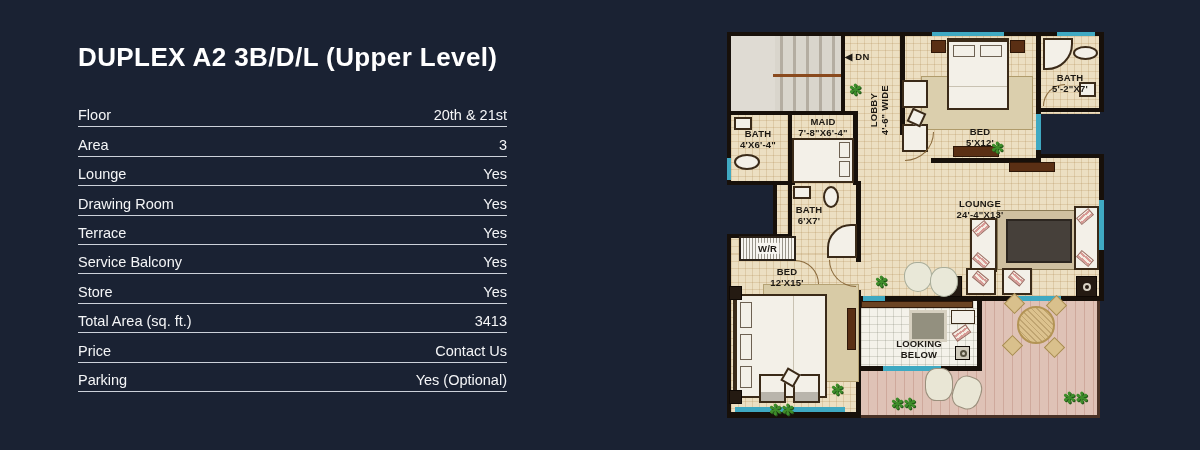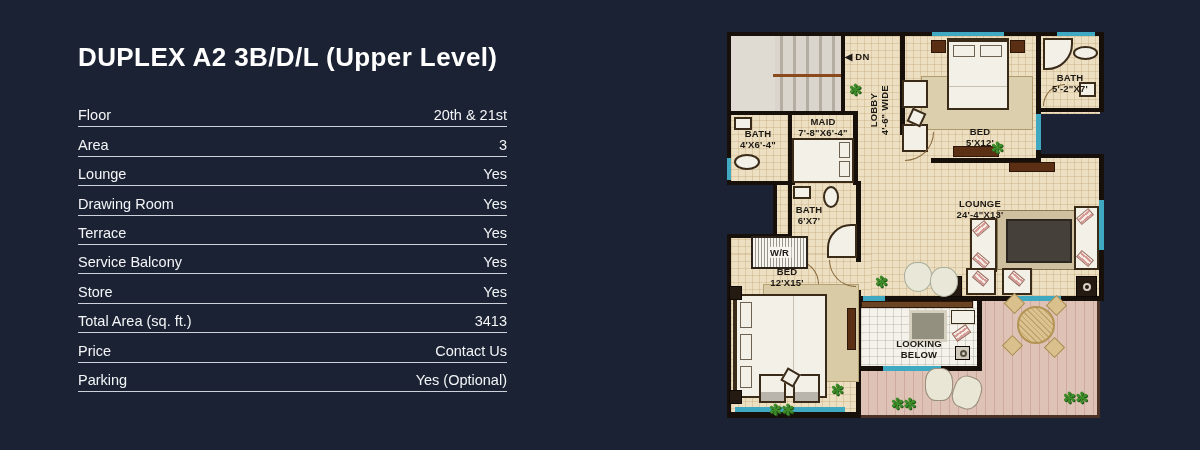--- a/index.html
+++ b/index.html
@@ -195,21 +195,21 @@
 
     <div class="furn" style="left:66px;top:154px;width:18px;height:13px;"></div>
     <div class="furn" style="left:96px;top:154px;width:16px;height:22px;border-radius:50%;"></div>
     <div class="furn" style="left:100px;top:192px;width:30px;height:34px;border-top-left-radius:24px;"></div>
     <div class="lbl" style="left:56px;top:172px;width:52px;">
       <div>BATH</div>
       <div>6'X7'</div>
     </div>
     <div class="arc" style="left:68px;top:228px;width:24px;height:24px;border-left:none;border-bottom:none;border-radius:0 100% 0 0;"></div>
 
-    <div class="abs" style="left:24px;top:204px;width:57px;height:33px;border:2px solid #2a2118;box-sizing:border-box;background:repeating-linear-gradient(90deg,#f7f5f0 0 2px,#9a968c 2px 3px);">
+    <div class="abs" style="left:12px;top:204px;width:57px;height:25px;border:2px solid #2a2118;box-sizing:border-box;background:repeating-linear-gradient(90deg,#f7f5f0 0 2px,#9a968c 2px 3px);">
       <span class="lbl" style="left:50%;top:50%;transform:translate(-50%,-55%);background:#f7f5f0;padding:0 2px;">W/R</span>
     </div>
 
     <div class="abs" style="left:36px;top:252px;width:94px;height:96px;background:#d8cba6;border:1px solid #b5a274;"></div>
     <div class="furn" style="left:6px;top:262px;width:94px;height:104px;border-left-width:4px;">
       <div class="soft" style="left:3px;top:6px;width:12px;height:26px;"></div>
       <div class="soft" style="left:3px;top:38px;width:12px;height:26px;"></div>
       <div class="soft" style="left:3px;top:70px;width:12px;height:22px;"></div>
       <div style="position:absolute;left:56px;top:0;width:1px;height:100%;background:#c9c2b2;"></div>
     </div>

